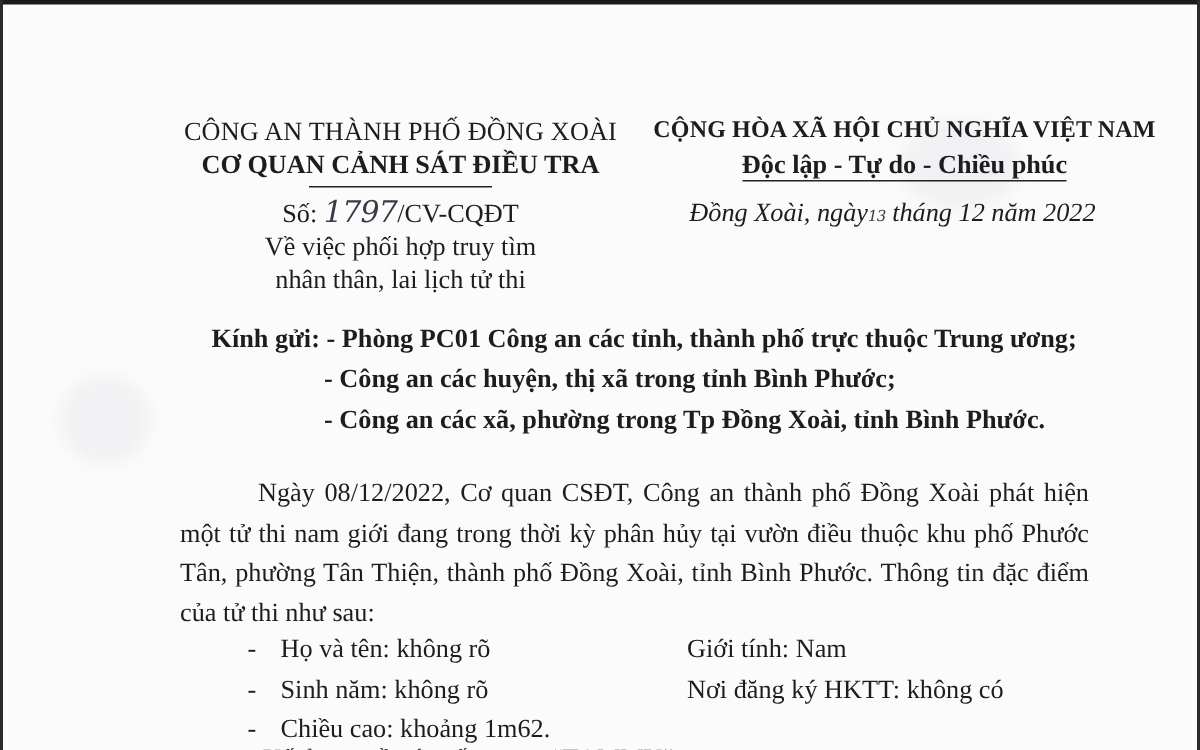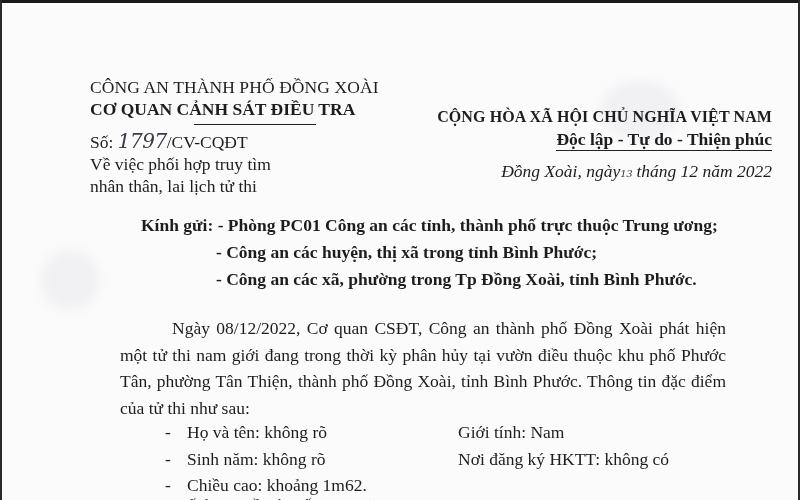--- a/index.html
+++ b/index.html
@@ -34,23 +34,24 @@
     .smudge {
       position: absolute;
       border-radius: 50%;
       background: rgba(200,200,205,0.18);
       filter: blur(6px);
     }
 
     
     .hdr-left {
       position: absolute;
-      left: 90px;
+      left: 102px;
       top: 76px;
       width: 330px;
+      text-align: center;
     }
     .agency-parent {
       font-size: 17.5px;
       letter-spacing: 0.1px;
       line-height: 22px;
       margin: 0;
     }
     .agency-name {
       font-size: 17.5px;
       font-weight: bold;
@@ -76,25 +77,24 @@
       letter-spacing: -0.5px;
     }
     .subject {
       font-size: 17.5px;
       line-height: 22px;
     }
 
     
     .hdr-right {
       position: absolute;
-      left: 402px;
+      left: 418px;
       top: 76px;
       width: 370px;
-      text-align: right;
-      margin-top: 30px;
+      text-align: center;
     }
     .nation {
       font-size: 16px;
       font-weight: bold;
       line-height: 22px;
       letter-spacing: 0.1px;
     }
     .motto {
       font-size: 17.5px;
       font-weight: bold;
@@ -176,21 +176,21 @@
     <div class="doc-number">
       <span>Số:</span>
       <span class="handwritten">1797</span><span>/CV-CQĐT</span>
     </div>
     <div class="subject">Về việc phối hợp truy tìm</div>
     <div class="subject">nhân thân, lai lịch tử thi</div>
   </div>
 
   <div class="hdr-right">
     <div class="nation">CỘNG HÒA XÃ HỘI CHỦ NGHĨA VIỆT NAM</div>
-    <div class="motto"><span>Độc lập - Tự do - Thiện phúc</span></div>
+    <div class="motto"><span>Độc lập - Tự do - Chiều phúc</span></div>
     <div class="place-date">
       <span>Đồng Xoài, ngày</span><span class="handwritten" style="font-size:10px;">13</span>
       <span>tháng 12 năm 2022</span>
     </div>
   </div>
 
   <div class="recipients">
     <div class="row">
       <span>Kính gửi:</span>
       <span>- Phòng PC01 Công an các tỉnh, thành phố trực thuộc Trung ương;</span>

